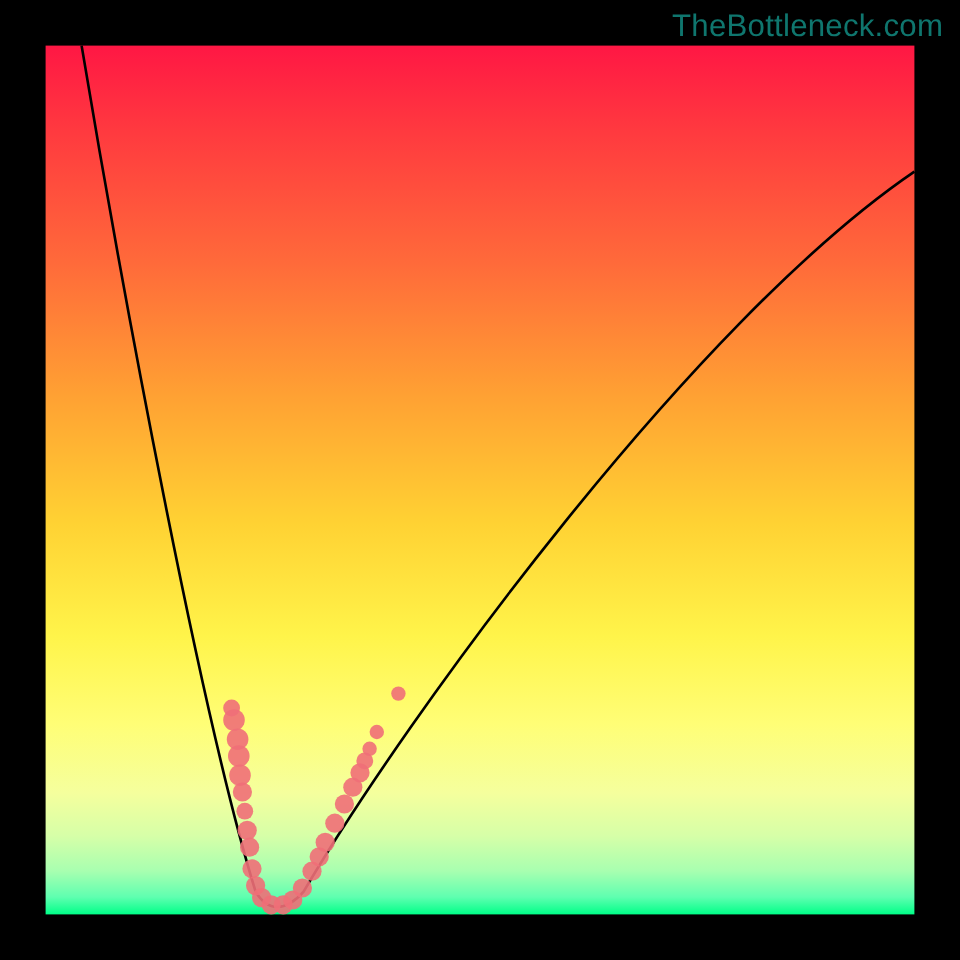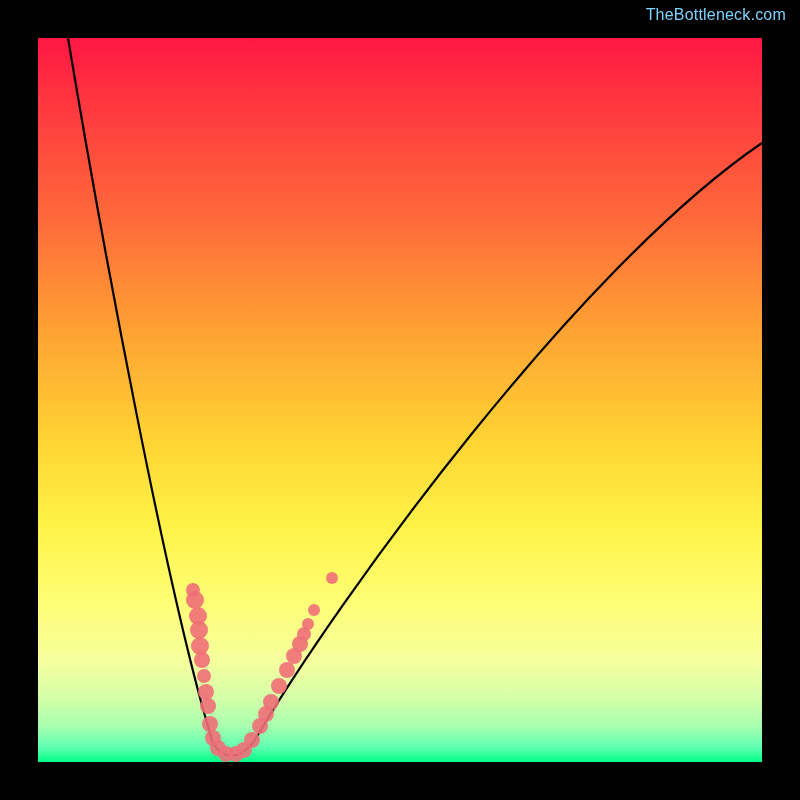--- a/index.html
+++ b/index.html
@@ -38,22 +38,22 @@
       #d6ffa8 91%,
       #a8ffb0 95%,
       #5fffb0 98%,
       #00ff88 100%
     );
   }
   .watermark {
     position: absolute;
     top: 6px;
     right: 14px;
-    color: #7dd3fc;
-    font-size: 16px;
+    color: #0f766e;
+    font-size: 26px;
     font-weight: 500;
     letter-spacing: 0.2px;
     user-select: none;
   }
   svg.curve {
     position: absolute;
     top: 0;
     left: 0;
     width: 724px;
     height: 724px;

